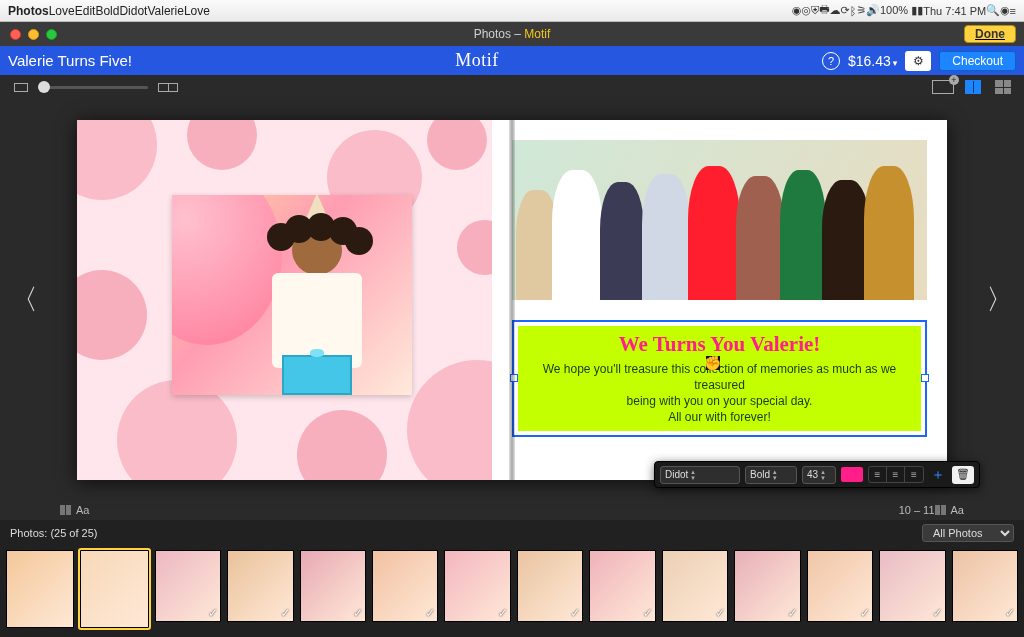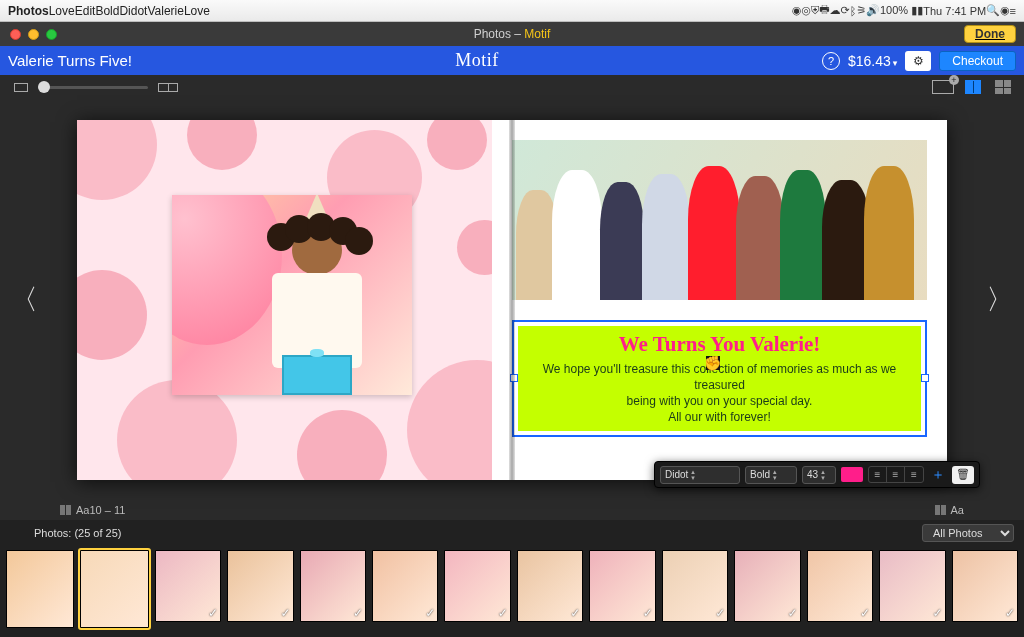--- a/index.html
+++ b/index.html
@@ -106,27 +106,27 @@
   .fmt-select.size{width:34px;}
   .swatch{width:22px;height:15px;background:#ff1e8a;border-radius:2px;cursor:pointer;}
   .alignset{display:flex;border:1px solid #444;border-radius:3px;overflow:hidden;}
   .alignset i{width:18px;height:15px;display:flex;align-items:center;justify-content:center;color:#aaa;font-size:10px;border-right:1px solid #444;cursor:pointer;font-style:normal;}
   .alignset i:last-child{border-right:none;}
   .plusbtn{color:#2c8cff;font-size:14px;cursor:pointer;padding:0 2px;}
   .trash{width:22px;height:18px;background:#f0f0f0;border-radius:3px;display:flex;align-items:center;justify-content:center;color:#222;font-size:11px;cursor:pointer;}
 
   
   .pagestrip{ height:20px; background:#2a2a2a; display:flex; align-items:center; font-size:11px; color:#bbb; padding:0 60px;}
-  .pagestrip .mid{ flex:1; text-align:left; }
+  .pagestrip .mid{ flex:1; text-align:right; }
   .pgicon{display:inline-flex;align-items:center;gap:5px;}
   .pgicon .sq2{display:flex;gap:1px;} .pgicon .sq2 i{width:5px;height:10px;background:#777;display:inline-block;}
 
   
   .photostrip{ height:119px; background:#212121; }
-  .striphdr{ height:26px; display:flex;align-items:center;padding:0 10px; font-size:11px;color:#ddd;margin-left:24px;}
+  .striphdr{ height:26px; display:flex;align-items:center;padding:0 10px; font-size:11px;color:#ddd;}
   .striphdr .sp{flex:1;}
   .striphdr select{background:#3a3a3a;border:1px solid #555;color:#ddd;font-size:11px;padding:1px 14px 1px 6px;border-radius:3px;}
   .thumbs{ display:flex; gap:6px; padding:4px 6px; overflow:hidden; }
   .thumb{ position:relative; width:72px; height:72px; background:linear-gradient(135deg,#f5c6a5,#ea9bb0); border:1px solid #000; border-radius:1px; cursor:pointer;}
   .thumb.sel{ outline:2px solid #ffd23f; }
   .thumb.big{width:74px;height:78px;}
   .thumb .check{position:absolute;right:2px;bottom:1px;color:#fff;font-size:12px;text-shadow:0 0 2px #000;}
 </style>
 </head>
 <body>

